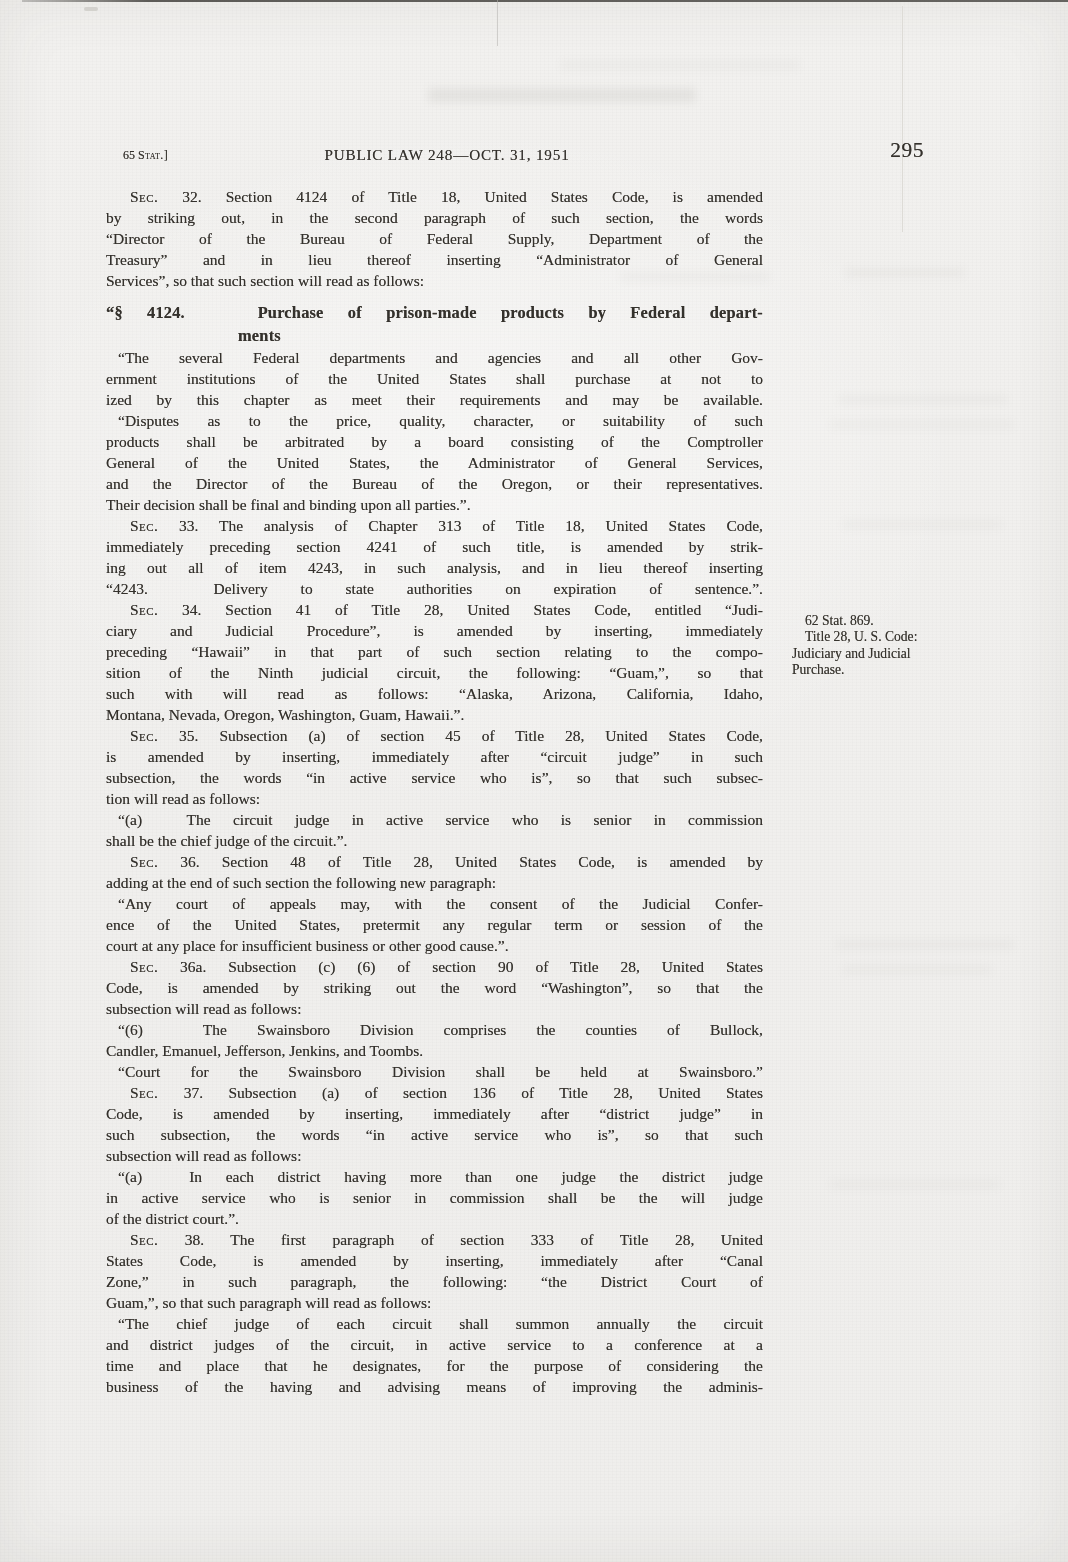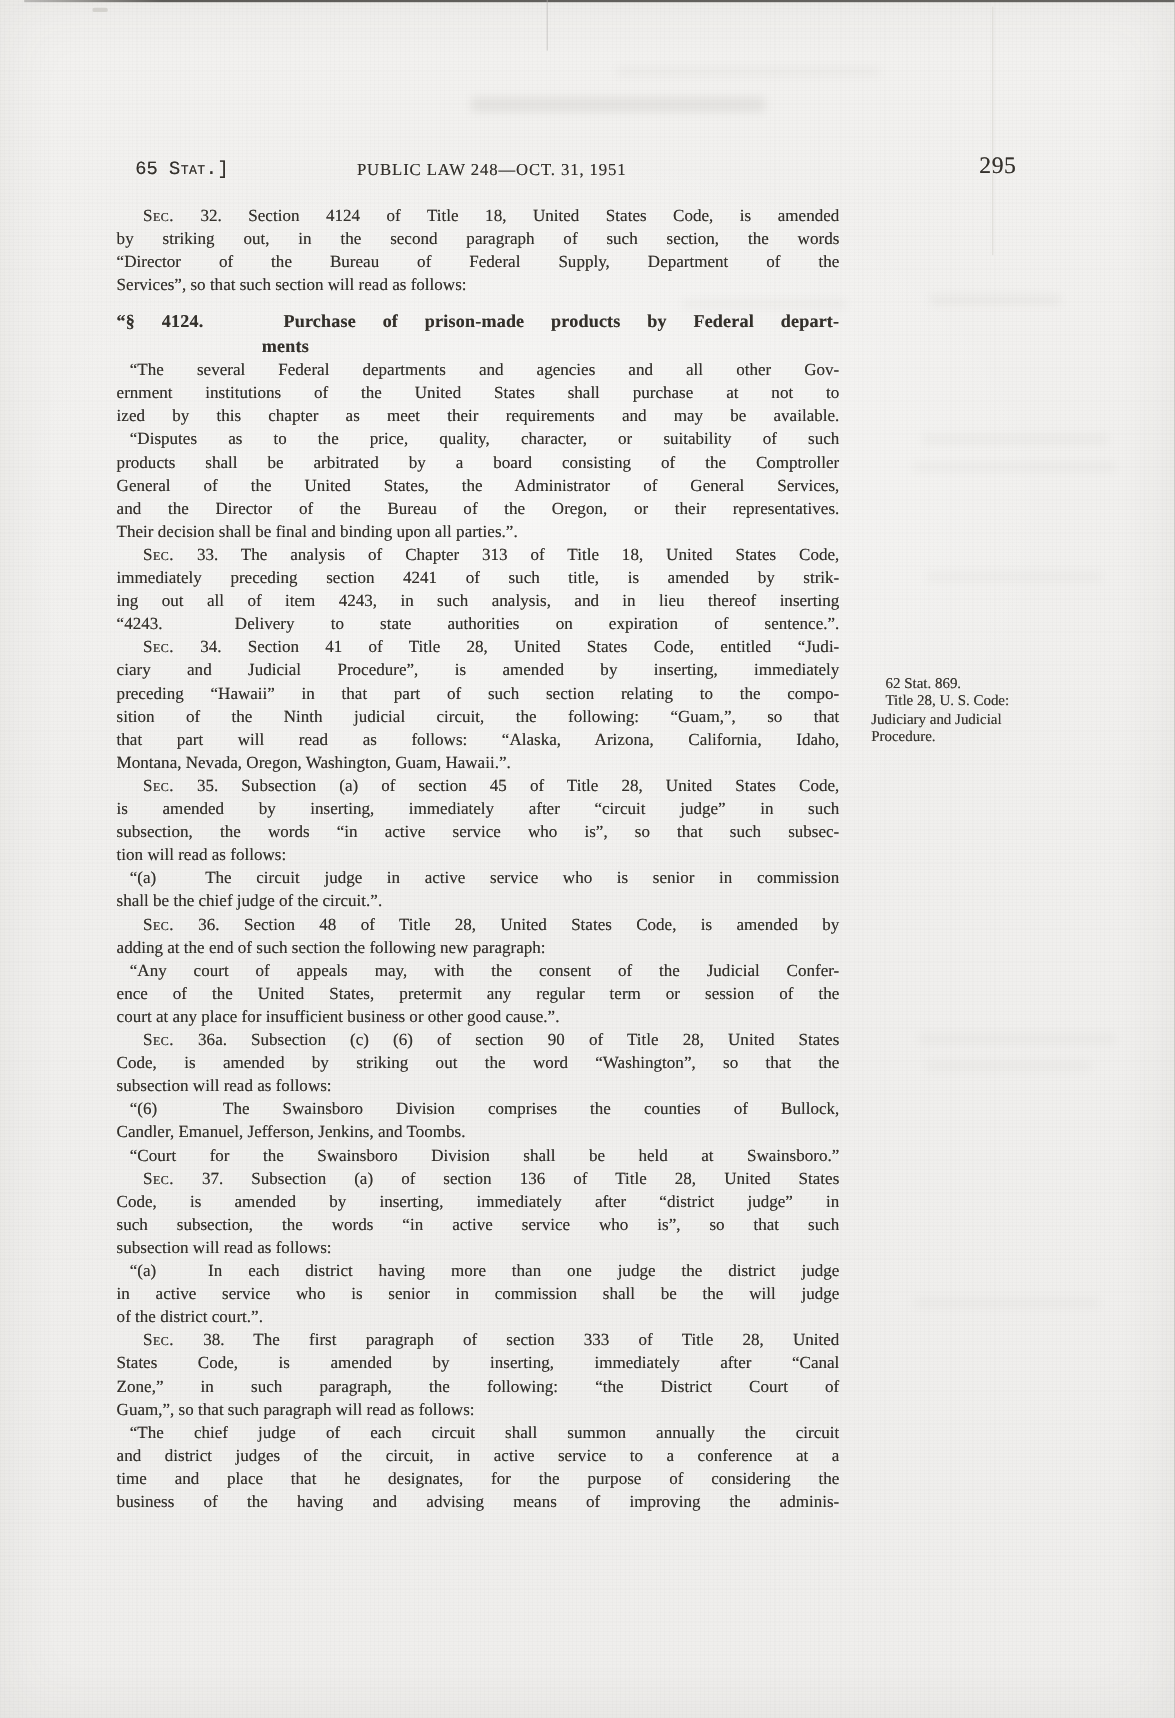--- a/index.html
+++ b/index.html
@@ -15,21 +15,21 @@
       linear-gradient(180deg,#f2f1ef 0%,#f0efed 55%,#efeeec 100%);
     overflow:hidden;
     font-family:"Liberation Serif","DejaVu Serif",serif;
     color:#34312c;
     box-shadow:inset 0 0 60px rgba(70,68,62,.07);
   }
   .ink{ text-shadow:0 0 .45px rgba(52,49,44,.62); }
 
   
   .running-header{position:absolute;left:0;top:0;width:100%;}
-  .stat-citation{position:absolute;left:123px;top:146px;font-size:17px;line-height:18px;white-space:nowrap;font-family:Liberation Mono, monospace;}
+  .stat-citation{position:absolute;left:123px;top:146px;font-size:12px;line-height:18px;white-space:nowrap;}
   .header-title{position:absolute;left:118px;top:145px;width:658px;text-align:center;
                 font-size:15.2px;line-height:19px;letter-spacing:.8px;white-space:nowrap;}
   .page-number{position:absolute;left:862px;top:137px;width:62px;text-align:right;
                font-size:21.5px;line-height:26px;letter-spacing:.5px;}
 
   
   .body-column{position:absolute;left:106px;top:186px;width:657px;font-size:15.5px;}
   .para{margin:0;}
   .line{
     height:21px;line-height:21px;
@@ -89,20 +89,21 @@
     <span class="stat-citation">65 <span class="sc">Stat.</span>]</span>
     <span class="header-title">PUBLIC LAW 248—OCT. 31, 1951</span>
     <span class="page-number">295</span>
   </div>
 
   <div class="body-column" id="body-column">
       <div class="para">
         <div class="line" style="padding-left: 24px;"><span class="sc">Sec.</span> 32. Section 4124 of Title 18, United States Code, is amended</div>
         <div class="line">by striking out, in the second paragraph of such section, the words</div>
         <div class="line">“Director of the Bureau of Federal Supply, Department of the</div>
+        <div class="line">Treasury” and in lieu thereof inserting “Administrator of General</div>
         <div class="line last">Services”, so that such section will read as follows:</div>
       </div>
       <div class="para heading" style="margin-top: 10px;">
         <div class="line">“§ 4124.&nbsp;&nbsp;&nbsp;Purchase of prison-made products by Federal depart-</div>
         <div class="line last" style="padding-left: 132px;">ments</div>
       </div>
       <div class="para">
         <div class="line" style="padding-left: 12px;">“The several Federal departments and agencies and all other Gov-</div>
         <div class="line">ernment institutions of the United States shall purchase at not to</div>
         <div class="line">ized by this chapter as meet their requirements and may be available.</div>
@@ -118,21 +119,21 @@
         <div class="line" style="padding-left: 24px;"><span class="sc">Sec.</span> 33. The analysis of Chapter 313 of Title 18, United States Code,</div>
         <div class="line">immediately preceding section 4241 of such title, is amended by strik-</div>
         <div class="line">ing out all of item 4243, in such analysis, and in lieu thereof inserting</div>
         <div class="line">“4243.&nbsp;&nbsp;Delivery to state authorities on expiration of sentence.”.</div>
       </div>
       <div class="para">
         <div class="line" style="padding-left: 24px;"><span class="sc">Sec.</span> 34. Section 41 of Title 28, United States Code, entitled “Judi-</div>
         <div class="line">ciary and Judicial Procedure”, is amended by inserting, immediately</div>
         <div class="line">preceding “Hawaii” in that part of such section relating to the compo-</div>
         <div class="line">sition of the Ninth judicial circuit, the following: “Guam,”, so that</div>
-        <div class="line">that part will read as follows: “Alaska, Arizona, California, Idaho,</div>
+        <div class="line">such with will read as follows: “Alaska, Arizona, California, Idaho,</div>
         <div class="line last">Montana, Nevada, Oregon, Washington, Guam, Hawaii.”.</div>
       </div>
       <div class="para">
         <div class="line" style="padding-left: 24px;"><span class="sc">Sec.</span> 35. Subsection (a) of section 45 of Title 28, United States Code,</div>
         <div class="line">is amended by inserting, immediately after “circuit judge” in such</div>
         <div class="line">subsection, the words “in active service who is”, so that such subsec-</div>
         <div class="line last">tion will read as follows:</div>
       </div>
       <div class="para">
         <div class="line" style="padding-left: 12px;">“(a)&nbsp; The circuit judge in active service who is senior in commission</div>
@@ -184,17 +185,17 @@
       </div>
     </div>
 
   <div class="margin-notes" id="margin-notes">
       <div class="margin-note">
         <div class="margin-note-line first">62 Stat. 869.</div>
       </div>
       <div class="margin-note">
         <div class="margin-note-line first">Title 28, U. S. Code:</div>
         <div class="margin-note-line">Judiciary and Judicial</div>
-        <div class="margin-note-line">Procedure.</div>
+        <div class="margin-note-line">Purchase.</div>
       </div>
     </div>
 
 </div>
 
 </body></html>

